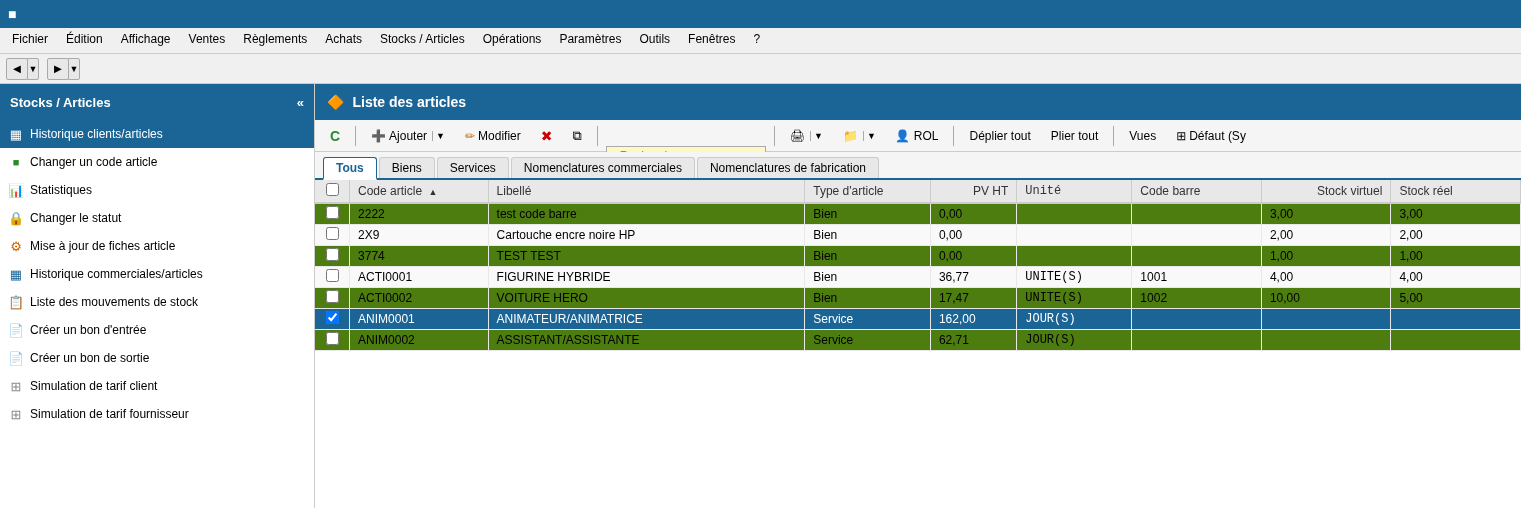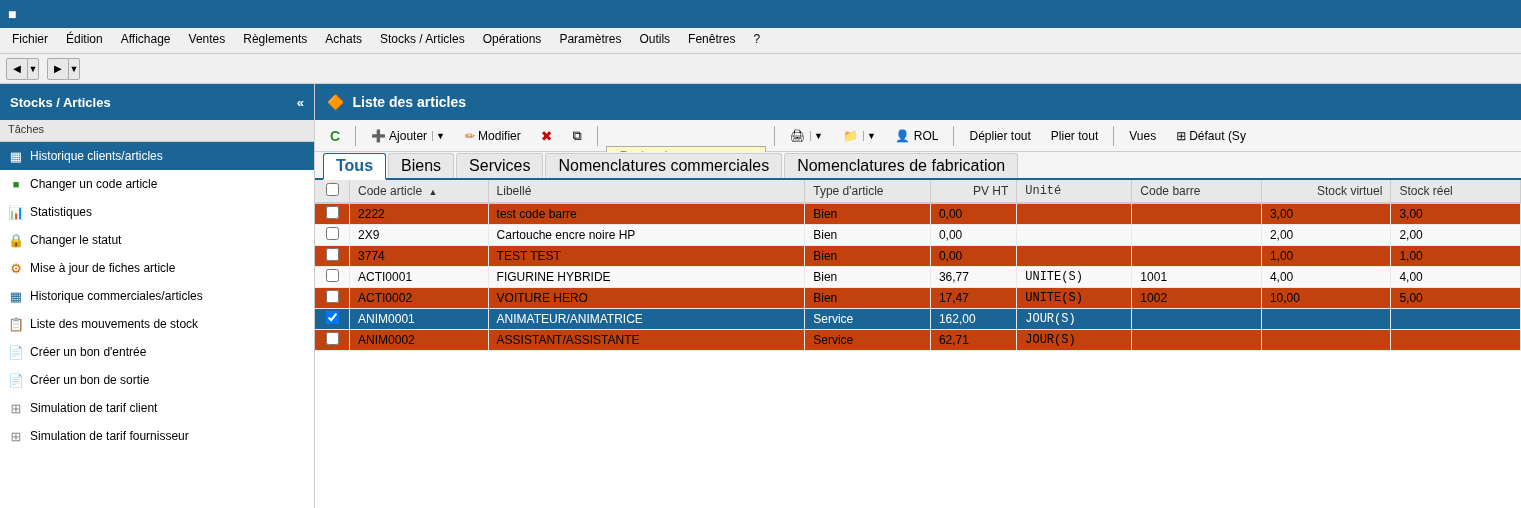--- a/index.html
+++ b/index.html
@@ -169,21 +169,21 @@
       background: #f5f5f5;
       height: 28px;
       align-items: flex-end;
     }
     .tab {
       padding: 3px 12px;
       cursor: pointer;
       border: 1px solid #ccc;
       border-bottom: none;
       background: #e8e8e8;
-      font-size: 16px;
+      font-size: 12px;
       margin-right: 2px;
       border-radius: 3px 3px 0 0;
     }
     .tab.active {
       background: white;
       border-color: #1a6496;
       color: #1a6496;
       font-weight: bold;
       border-bottom: 2px solid white;
       margin-bottom: -2px;
@@ -214,21 +214,21 @@
     }
     th.sortable { cursor: pointer; }
     td {
       padding: 3px 8px;
       border-right: 1px solid #e8e8e8;
       border-bottom: 1px solid #e8e8e8;
       white-space: nowrap;
     }
     tr.selected td { background: #1a6496 !important; color: white; }
     tr.even td { background: #f9f9f9; }
-    tr.odd td { background: #c2410c; }
+    tr.odd td { background: #4d7c0f; }
     .checkbox-cell { width: 24px; text-align: center; padding: 2px 4px; }
     .col-code { width: 90px; }
     .col-libelle { width: 220px; }
     .col-type { width: 80px; }
     .col-pvht { width: 60px; text-align: right; }
     .col-unite { width: 80px; font-family: Liberation Mono, monospace; }
     .col-codebarre { width: 90px; }
     .col-stockvirtuel { width: 90px; text-align: right; }
     .col-stockreel { width: 90px; text-align: left; }
     td.right { text-align: left; }
@@ -268,21 +268,20 @@
   </div>
 </div>
 
 <div id="main-layout">
 
   <div id="sidebar">
     <div id="sidebar-header">
       <span>Stocks / Articles</span>
       <span style="cursor:pointer;">«</span>
     </div>
-    <div id="sidebar-tasks-label">Tâches</div>
 
     <div class="sidebar-item active">
       <span class="sidebar-icon" style="color:#fff; font-size:13px;">▦</span>
       <span>Historique clients/articles</span>
     </div>
     <div class="sidebar-item">
       <span class="sidebar-icon" style="color:#2a8a2a; font-size:11px;">■</span>
       <span>Changer un code article</span>
     </div>
     <div class="sidebar-item">

